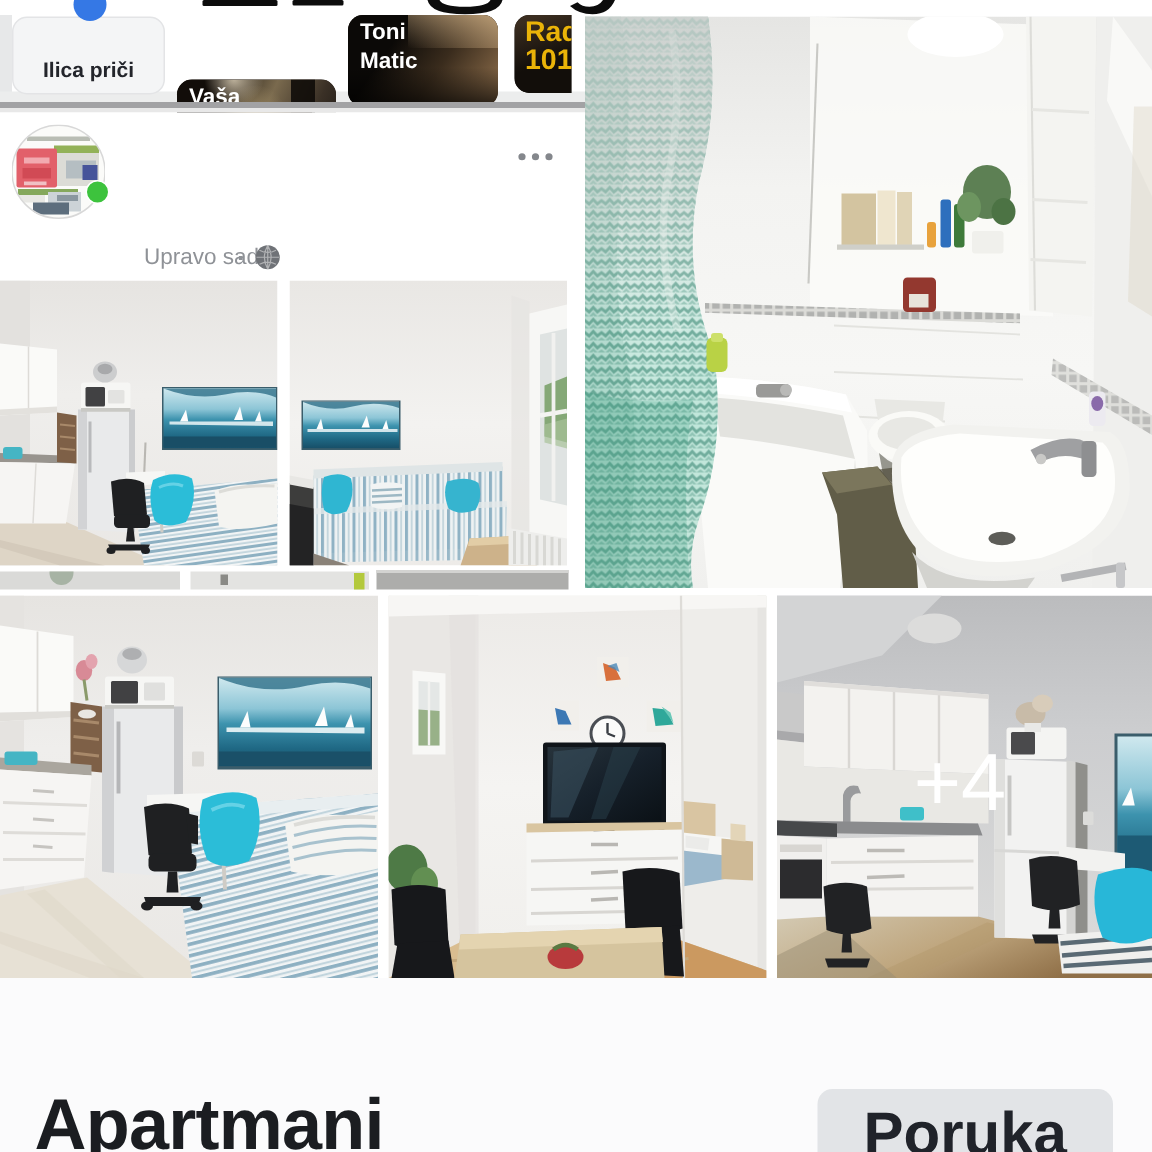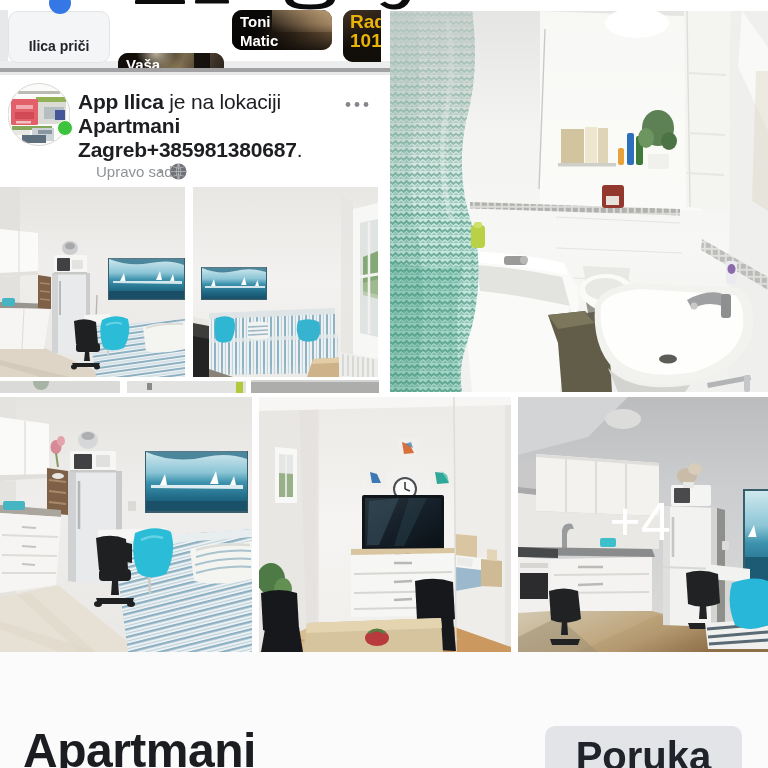--- a/index.html
+++ b/index.html
@@ -32,21 +32,21 @@
   <div class="abs" style="left:118px;top:18px;width:106px;height:52px;border-radius:10px;overflow:hidden;background:#241d17;margin-top:35px;">
     <div class="abs" style="left:0;top:0;width:100%;height:100%;background:linear-gradient(115deg,#120d09 22%,#7a6a4e 52%,#3a3026 78%,#191511 100%);"></div>
     <div class="abs" style="left:30px;top:4px;width:44px;height:40px;border-radius:50%;background:radial-gradient(circle,#95835f 0%,rgba(90,75,52,0) 70%);"></div>
     <div class="abs" style="left:18px;top:0px;width:40px;height:18px;background:radial-gradient(ellipse at top,rgba(214,202,178,.85),rgba(214,202,178,0) 70%);"></div>
     <div class="abs" style="right:0px;top:16px;width:16px;height:30px;background:linear-gradient(180deg,rgba(222,222,220,.95),rgba(150,153,156,.8));border-radius:3px 0 0 0;"></div>
     <div class="abs" style="right:14px;top:0px;width:16px;height:22px;background:rgba(16,12,9,.9);"></div>
     <div class="abs" style="left:0;bottom:0;width:100%;height:26px;background:linear-gradient(180deg,rgba(0,0,0,0),rgba(0,0,0,.75));"></div>
     <div class="abs" style="left:8px;top:2px;font-size:15px;font-weight:bold;color:#fff;line-height:19px;">Vaša<br>Priča</div>
   </div>
 
-  <div class="abs" style="left:232px;top:10px;width:100px;height:40px;border-radius:10px;overflow:hidden;background:#2a211a;">
+  <div class="abs" style="left:232px;top:10px;width:100px;height:61px;border-radius:10px;overflow:hidden;background:#2a211a;">
     <div class="abs" style="left:0;top:0;width:100%;height:100%;background:linear-gradient(125deg,#0b0907 30%,#3a2c1d 60%,#8a6b49 95%);"></div>
     <div class="abs" style="left:40px;top:0;width:60px;height:22px;background:linear-gradient(200deg,rgba(190,160,120,.95),rgba(138,111,80,0));"></div>
     <div class="abs" style="left:0;bottom:0;width:100%;height:26px;background:linear-gradient(180deg,rgba(0,0,0,0),rgba(0,0,0,.75));"></div>
     <div class="abs" style="left:8px;top:2px;font-size:15px;font-weight:bold;color:#fff;line-height:19px;">Toni<br>Matic</div>
   </div>
 
   <div class="abs" style="left:343px;top:10px;width:38px;height:52px;border-radius:10px 0 0 10px;overflow:hidden;background:#17130f;">
     <div class="abs" style="left:0;top:0;width:100%;height:100%;background:linear-gradient(160deg,#3b2d20 10%,#120e0a 60%);"></div>
     <div class="abs" style="left:7px;top:2px;font-size:19px;font-weight:bold;color:#eab308;line-height:19px;">Radi<br>101</div>
   </div>
@@ -77,23 +77,20 @@
       <rect x="4" y="47" width="18" height="5" fill="#e8e8e4"></rect>
       <rect x="24" y="45" width="22" height="13" fill="#ccd3d7"></rect>
       <rect x="14" y="52" width="24" height="8" fill="#5d6e7d"></rect>
       <rect x="30" y="47" width="14" height="4" fill="#8a97a0"></rect>
     </g>
     <circle cx="31" cy="31.5" r="31" fill="none" stroke="#d8d8d8" stroke-width="1"></circle>
   </svg>
 
   <div class="abs" style="left:57px;top:120px;width:16px;height:16px;border-radius:50%;background:#3dc33d;border:1.5px solid #fff;"></div>
 
-  <div class="abs" style="left:78px;top:90px;width:290px;font-size:21px;line-height:24px;color:#1c1e21;letter-spacing:-0.2px;">
-    <span style="font-weight:bold;">App Ilica</span> je na lokaciji <span style="font-weight:bold;">Apartmani Zagreb+385981380687</span>.
-  </div>
 
   <div class="abs" style="left:96px;top:163px;font-size:15px;color:#8f9297;">Upravo sad</div>
   <div class="abs" style="left:158px;top:162px;font-size:18px;font-weight:bold;color:#8f9297;">·</div>
 
   <svg class="abs" style="left:170px;top:163px;" width="17" height="17" viewBox="0 0 17 17">
     <circle cx="8.5" cy="8.5" r="8" fill="#6f7277"></circle>
     <path d="M1,8.5 h15 M8.5,1 v15 M3,3.8 q5.5,3 11,0 M3,13.2 q5.5,-3 11,0 M8.5,0.5 q-4.5,8 0,16 M8.5,0.5 q4.5,8 0,16" stroke="#e8e8e8" stroke-width="0.8" fill="none" opacity="0.55"></path>
   </svg>
 
   <svg class="abs" style="left:344px;top:100px;" width="26" height="9" viewBox="0 0 26 9">

